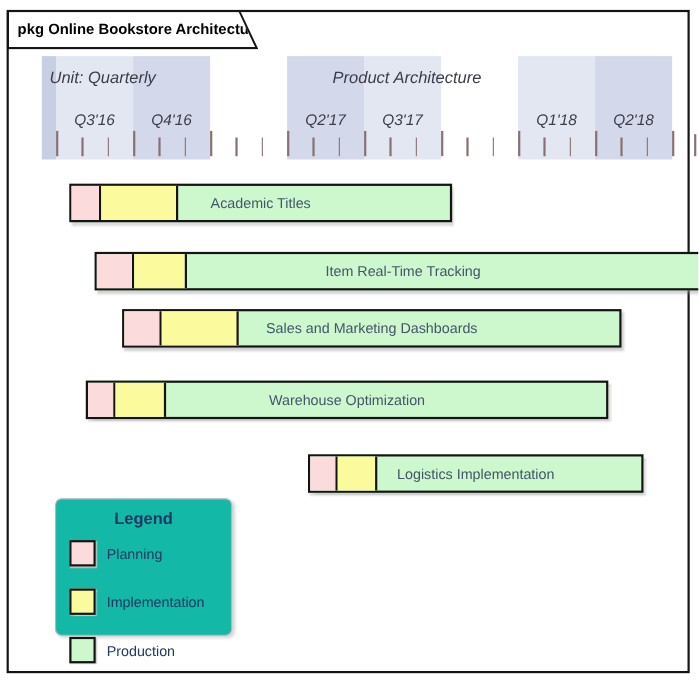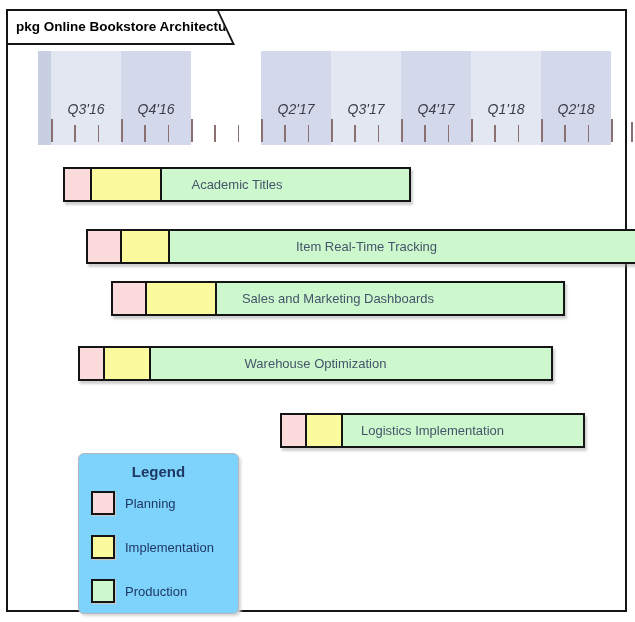--- a/index.html
+++ b/index.html
@@ -32,22 +32,22 @@
   .tick-external{position:absolute;left:631px;top:122px;width:1.5px;height:20px;background:#8a7070;}
   
   .bar{position:absolute;height:35px;border:2px solid #141414;background:#cdf8cd;display:flex;
     box-shadow:2px 3px 2px rgba(150,150,150,0.45);}
   .seg-planning{background:#fbdbdc;border-right:2px solid #141414;height:100%;}
   .seg-implementation{background:#fbfb9d;border-right:2px solid #141414;height:100%;}
   .seg-production{flex:1;height:100%;}
   .bar-label{position:absolute;inset:0;display:flex;align-items:center;justify-content:center;
     font-size:13px;color:#44546a;white-space:nowrap;pointer-events:none;}
   
-  .legend{position:absolute;left:50px;top:453px;width:161px;height:161px;background:#7dd3fc;
-    border:1px solid #b5b5bd;border-radius:6px;box-shadow:2px 2px 3px #d6d6d6;margin-left:28px;}
+  .legend{position:absolute;left:50px;top:453px;width:161px;height:125px;background:#14b8a6;
+    border:1px solid #b5b5bd;border-radius:6px;box-shadow:2px 2px 3px #d6d6d6;}
   .legend-title{margin-top:9px;text-align:center;font-weight:bold;font-size:15px;color:#1f3864;}
   .legend-items{position:absolute;left:12px;top:36px;display:flex;flex-direction:column;gap:18px;}
   .legend-item{display:flex;align-items:center;height:26px;}
   .swatch{width:24px;height:24px;border:2px solid #141414;box-shadow:1px 1px 1px #c9c9c9;flex:0 0 auto;}
   .swatch.planning{background:#fbdbdc;}
   .swatch.implementation{background:#fbfb9d;}
   .swatch.production{background:#cdf8cd;}
   .legend-label{margin-left:10px;font-size:13px;color:#1f3864;white-space:nowrap;}
 </style>
 </head>
@@ -69,30 +69,31 @@
       </div>
     <div class="q-col alt" style="left:83px">
         <span class="q-label">Q4'16</span>
       </div>
     <div class="q-col alt" style="left:223px">
         <span class="q-label">Q2'17</span>
       </div>
     <div class="q-col" style="left:293px">
         <span class="q-label">Q3'17</span>
       </div>
-    <div class="q-col alt" style="left:363px">
-        <span class="q-label">Q4'17</span>
-      </div>
     <div class="q-col" style="left:433px">
         <span class="q-label">Q1'18</span>
       </div>
     <div class="q-col alt" style="left:503px">
         <span class="q-label">Q2'18</span>
       </div>
 
+    <div class="band-title-row">
+      <span class="unit-label">Unit: Quarterly</span>
+      <span class="diagram-title">Product Architecture</span>
+    </div>
 
     <div class="tick-row">
         <div class="tick major" style="left: 13px;"></div>
         <div class="tick" style="left: 36.3333px;"></div>
         <div class="tick" style="left: 59.6667px;"></div>
         <div class="tick major" style="left: 83px;"></div>
         <div class="tick" style="left: 106.333px;"></div>
         <div class="tick" style="left: 129.667px;"></div>
         <div class="tick major" style="left: 153px;"></div>
         <div class="tick" style="left: 176.333px;"></div>

